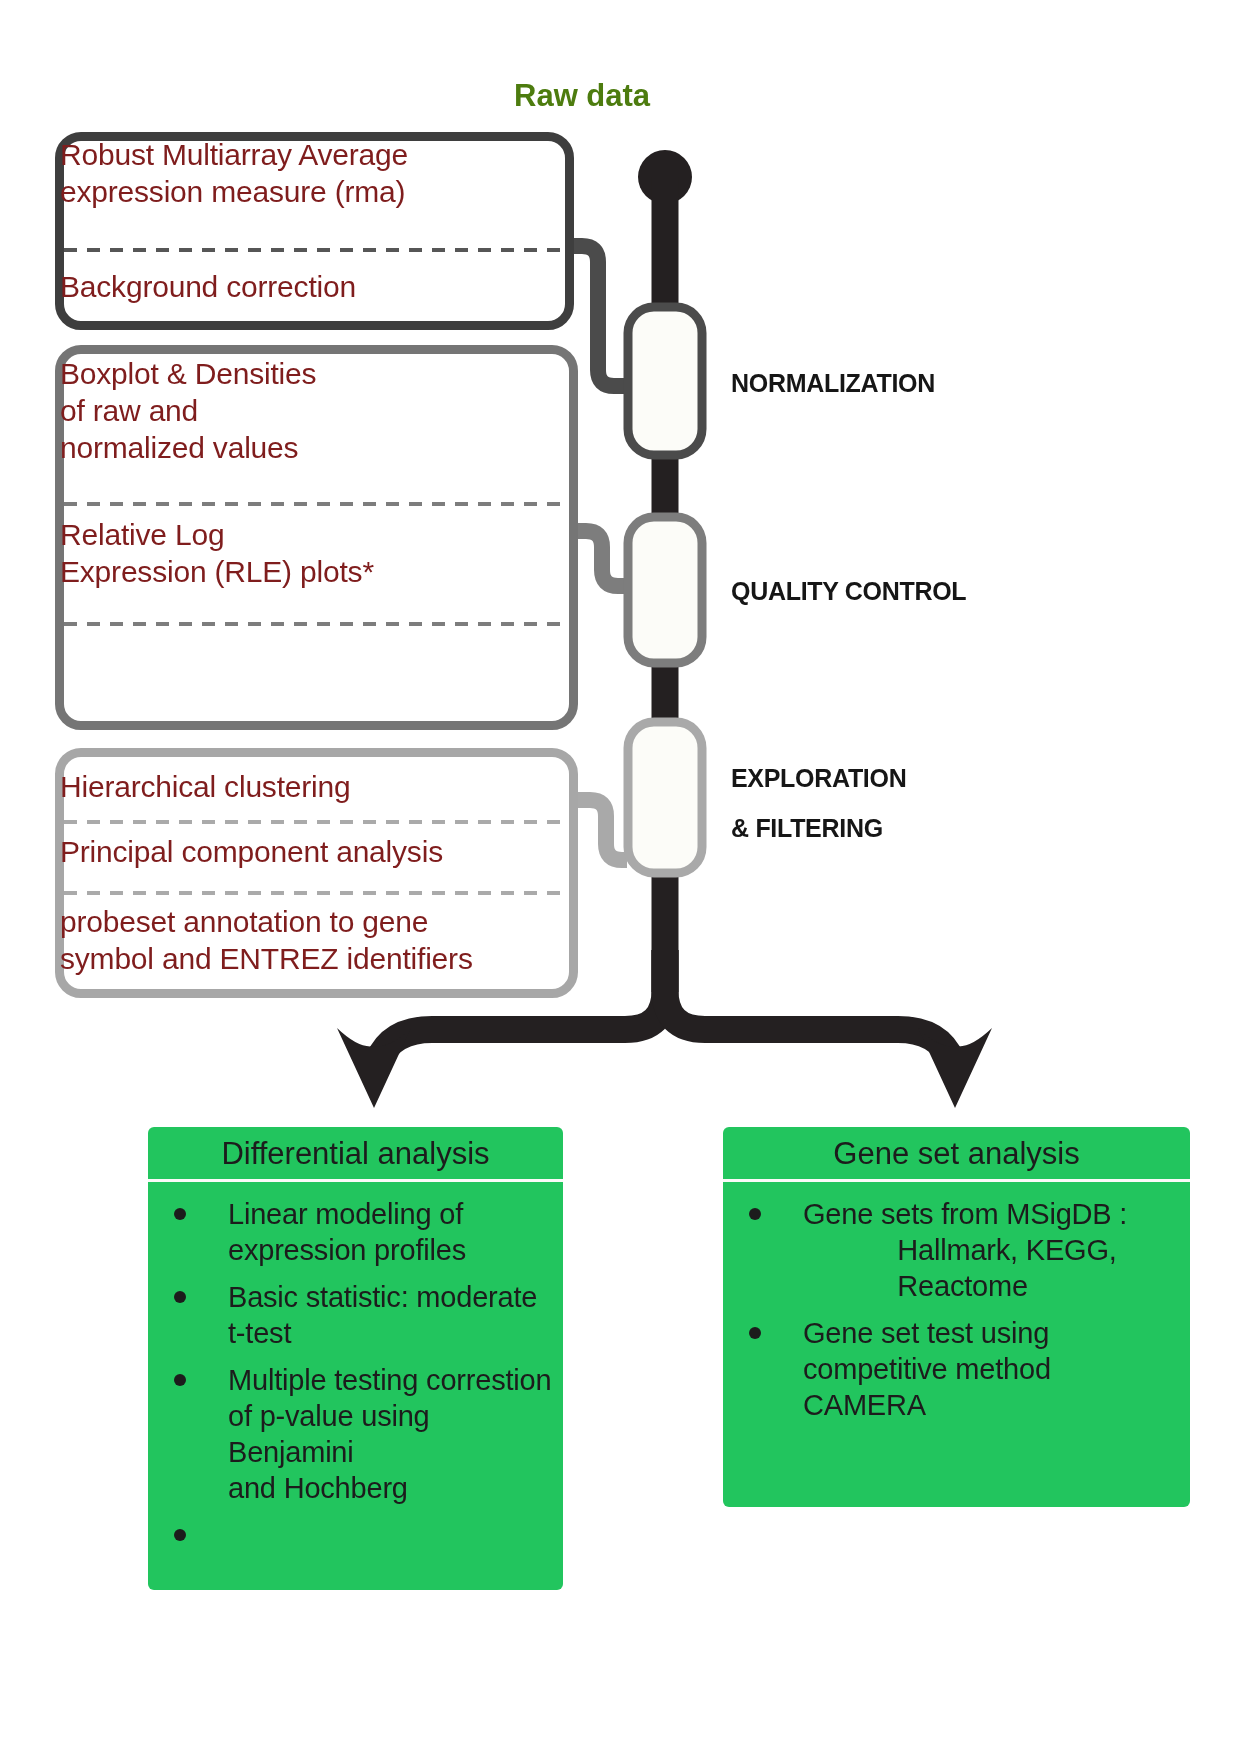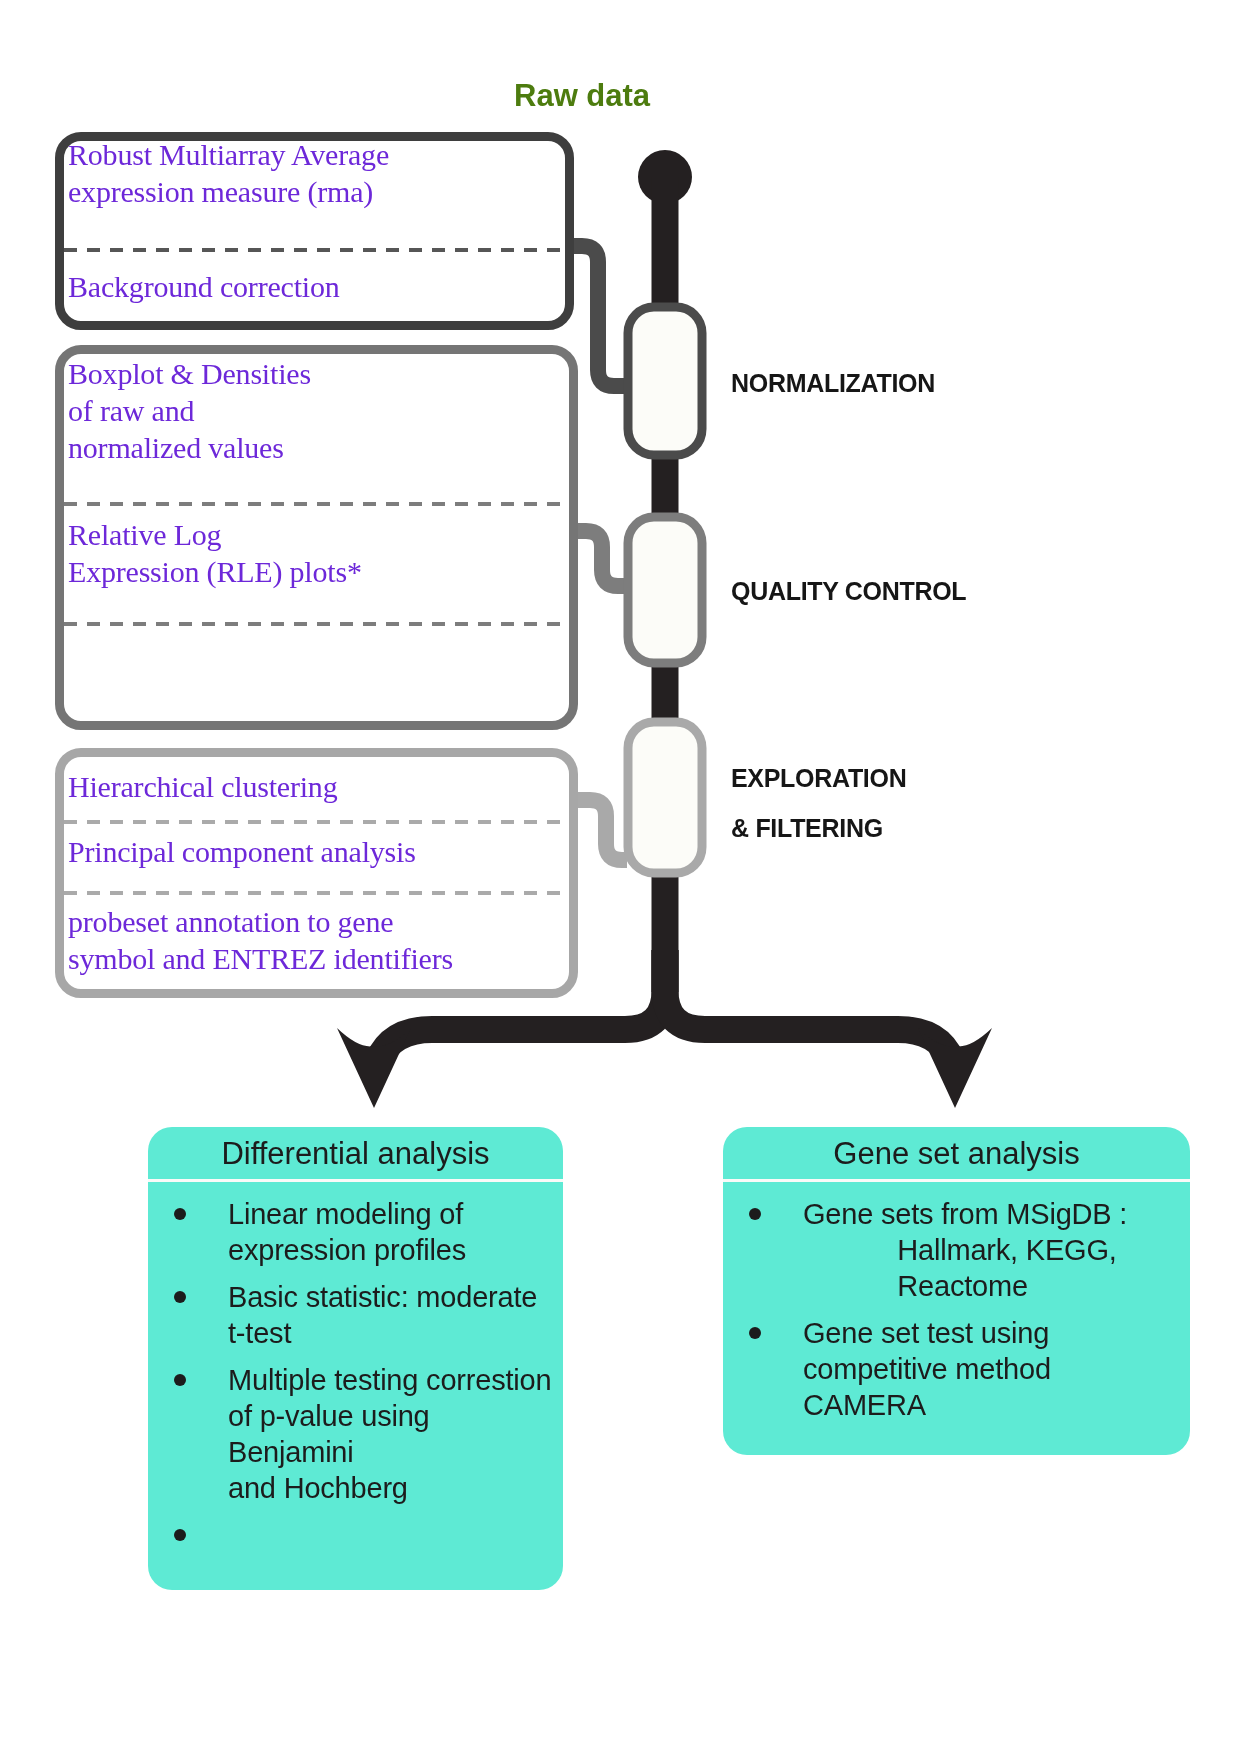--- a/index.html
+++ b/index.html
@@ -5,42 +5,42 @@
   html,body{margin:0;padding:0;background:#ffffff;}
   .canvas{position:relative;width:1240px;height:1753px;background:#ffffff;
           font-family:"Liberation Sans","DejaVu Sans",sans-serif;overflow:hidden;}
 
   
   .pipe-box{position:absolute;background:#ffffff;border-radius:26px;box-sizing:border-box;}
   .box1{left:55px;top:132px;width:519px;height:198px;border:9px solid #3e3e3e;}
   .box2{left:55px;top:345px;width:523px;height:385px;border:9px solid #757575;}
   .box3{left:55px;top:748px;width:523px;height:250px;border:9px solid #a7a7a7;}
 
-  .box-text{position:absolute;left:68px;font-size:30px;line-height:37px;color:#6d28d9;
-            white-space:pre-line;letter-spacing:-0.2px;font-family:Liberation Serif, serif;}
+  .box-text{position:absolute;left:60px;font-size:30px;line-height:37px;color:#7f1d1d;
+            white-space:pre-line;letter-spacing:-0.2px;}
   .dash{position:absolute;height:4px;}
   .dash.d1{background:repeating-linear-gradient(90deg,#565656 0 13px,transparent 13px 23px);}
   .dash.d2{background:repeating-linear-gradient(90deg,#7d7d7d 0 13px,transparent 13px 23px);}
   .dash.d3{background:repeating-linear-gradient(90deg,#aaaaaa 0 13px,transparent 13px 23px);}
 
   
   .raw-data{position:absolute;left:514px;top:78px;font-size:31px;font-weight:700;color:#4d7c0f;}
   .stage-label{position:absolute;left:731px;font-size:25px;font-weight:700;color:#161616;
                letter-spacing:-0.3px;white-space:pre-line;line-height:50px;}
   .stage-1{top:358px;}
   .stage-2{top:566px;}
   .stage-3{top:753px;}
 
   
   .spine{position:absolute;left:0;top:0;width:1240px;height:1753px;}
 
   
-  .panel{position:absolute;background:#5eead4;border-radius:24px;box-sizing:border-box;}
+  .panel{position:absolute;background:#22c55e;border-radius:6px;box-sizing:border-box;}
   .panel-left{left:148px;top:1127px;width:415px;height:463px;}
-  .panel-right{left:723px;top:1127px;width:467px;height:328px;}
+  .panel-right{left:723px;top:1127px;width:467px;height:380px;}
   .panel-title{text-align:center;font-size:31px;color:#1c1c1c;padding-top:9px;height:42px;}
   .panel-divider{height:3px;background:#fafaf8;width:100%;margin-top:1px;}
   .bullets{padding:14px 10px 0 26px;}
   .bullet-row{display:flex;align-items:flex-start;margin-bottom:11px;gap:28px;}
   .bullet-dot{flex:0 0 auto;width:12px;height:12px;border-radius:50%;background:#1c1c1c;
               margin:12px 14px 0 0;}
   .bullet-text{font-size:29px;line-height:36px;color:#1c1c1c;white-space:pre-wrap;
                letter-spacing:-0.2px;}
 </style>
 </head>

